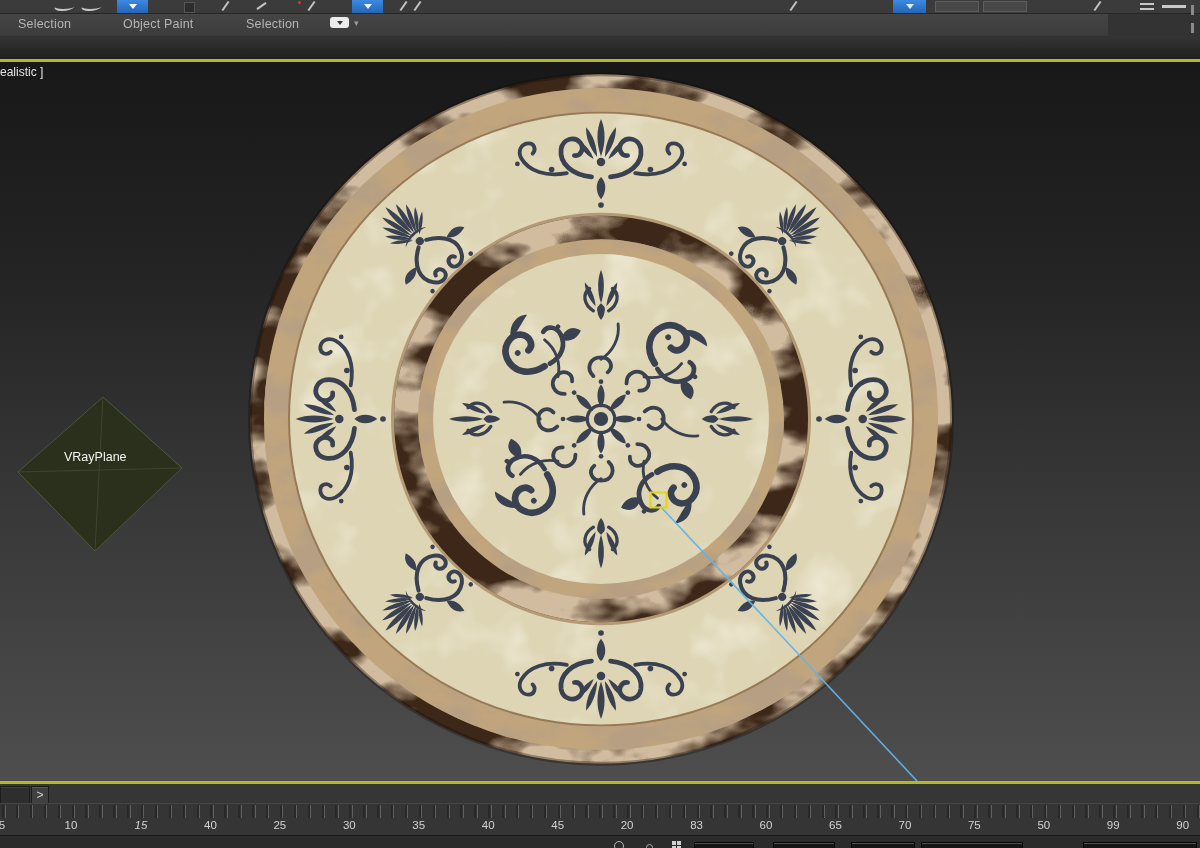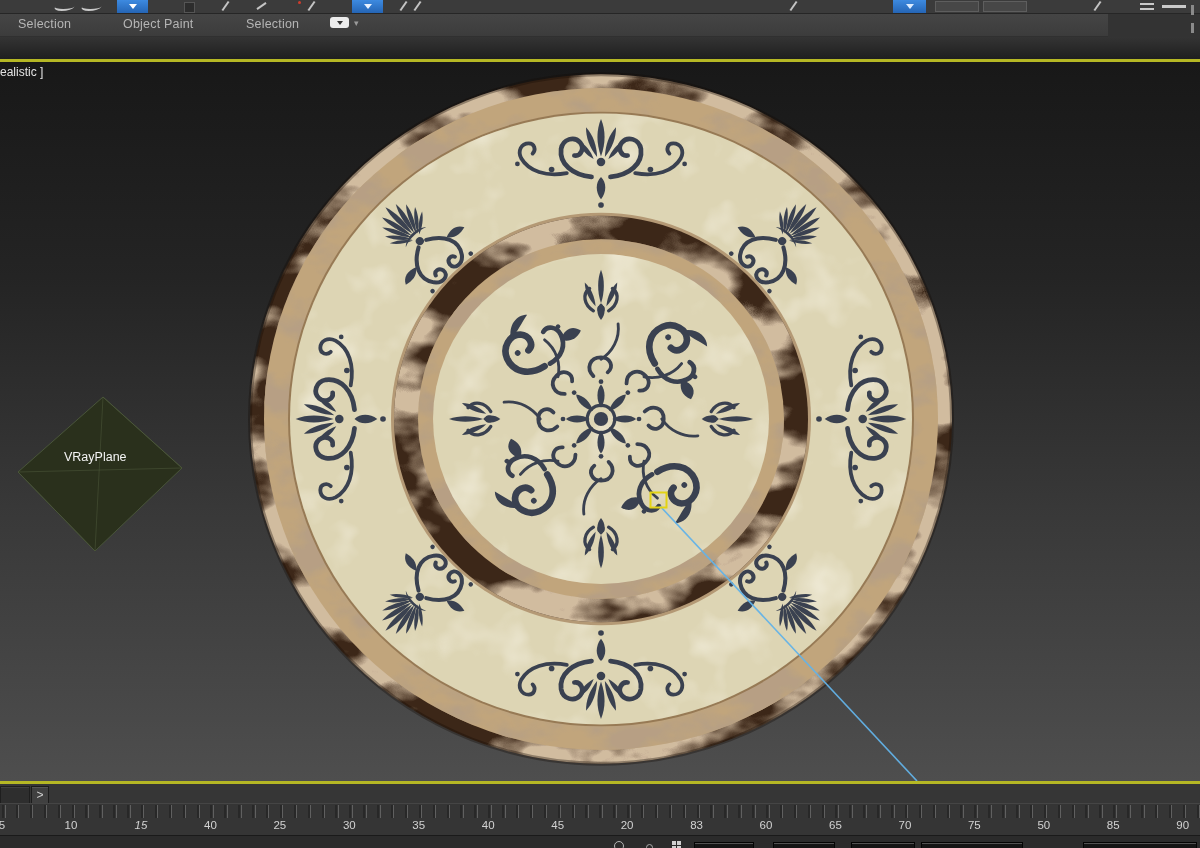--- a/index.html
+++ b/index.html
@@ -549,21 +549,21 @@
         <div class="flabel" style="left: 403.75px;">35</div>
         <div class="flabel" style="left: 473.2px;">40</div>
         <div class="flabel" style="left: 542.65px;">45</div>
         <div class="flabel" style="left: 612.1px;">20</div>
         <div class="flabel" style="left: 681.55px;">83</div>
         <div class="flabel" style="left: 751px;">60</div>
         <div class="flabel" style="left: 820.45px;">65</div>
         <div class="flabel" style="left: 889.9px;">70</div>
         <div class="flabel" style="left: 959.35px;">75</div>
         <div class="flabel" style="left: 1028.8px;">50</div>
-        <div class="flabel" style="left: 1098.25px;">85</div>
+        <div class="flabel" style="left: 1098.25px;">99</div>
         <div class="flabel" style="left: 1167.7px;">90</div>
       </div>
   </div>
 
   <div class="statusbar">
     <div class="sb-circle" style="left:614px"></div>
     <div class="sb-dot" style="left:646px"></div>
     <div class="sb-grid" style="left:672px"></div>
     <div class="sb-field" style="left:694px;width:58px"></div>
     <div class="sb-field" style="left:773px;width:60px"></div>

